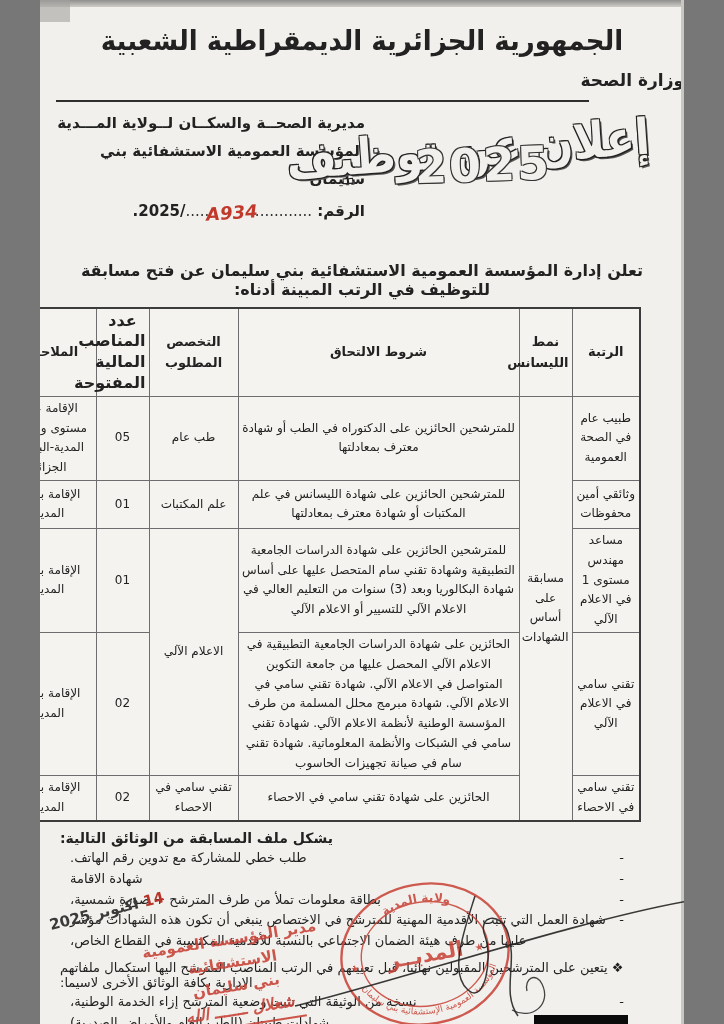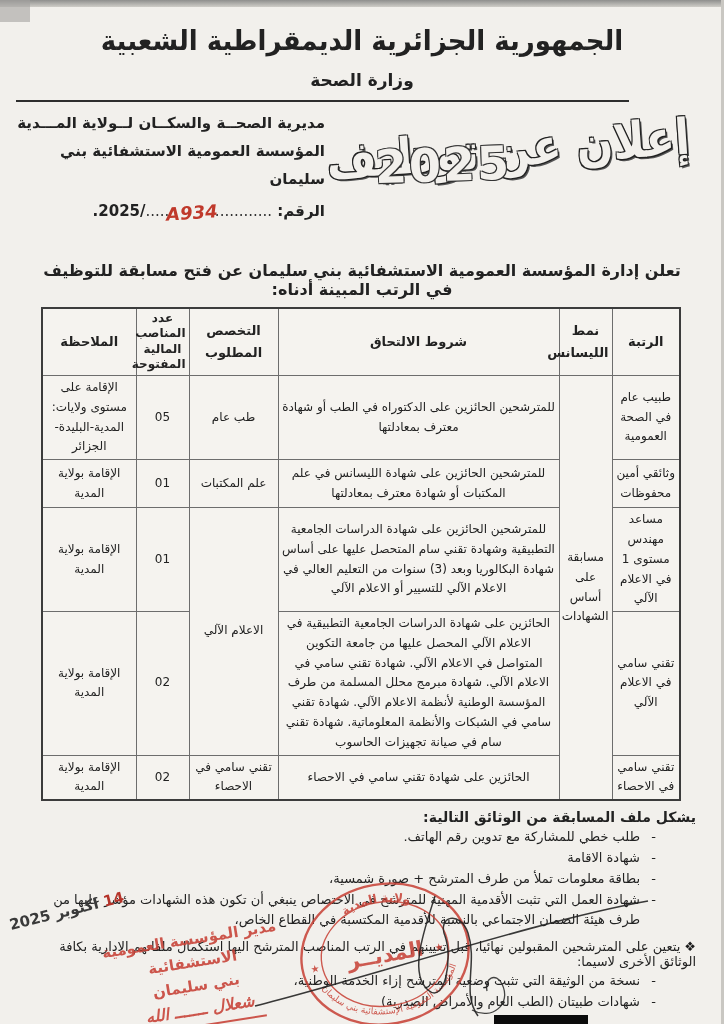--- a/index.html
+++ b/index.html
@@ -1,29 +1,29 @@
 <!DOCTYPE html>
 <html lang="ar" dir="rtl"><head>
 <meta charset="utf-8">
 <style>
   html,body{margin:0;padding:0;background:#777;}
   .page{
-    position:relative; width:724px; height:1024px; margin:0 auto;
+    position:relative; width:644px; height:1024px; margin:0 auto;
     background:#f2f0ec; overflow:hidden; color:#222;
     font-family:"DejaVu Sans", sans-serif;
   }
   
   .scan-top{position:absolute;left:0;top:0;width:724px;height:7px;
     background:linear-gradient(180deg,#8f8f8d,#cfcdc8);}
   .scan-corner{position:absolute;left:0;top:0;width:30px;height:22px;background:#a3a2a0;opacity:.6;}
   .scan-right{position:absolute;right:0;top:0;width:3px;height:1024px;background:#c9c7c2;}
 
   .republic{margin:26px 30px 0; text-align:center; font-size:26px; font-weight:bold;
     letter-spacing:1px; transform:scaleY(1.05);}
-  .ministry{margin-top:14px; text-align:center; font-size:17px; font-weight:bold;}
+  .ministry{margin-top:14px; text-align:right; font-size:17px; font-weight:bold;}
   .rule{height:2px; background:#2e2e2e; margin:10px 14px 0 16px; margin-right:95px;}
 
   .subheader{display:flex; flex-direction:row-reverse; margin:8px 14px 0 10px;gap:32px;}
   .org-block{width:315px; text-align:right; font-weight:bold; font-size:15px; line-height:1.85;}
   .ref-line{position:relative; white-space:nowrap;}
   .dots{letter-spacing:1px; font-weight:normal; color:#333;}
   .refnum{color:#c0392b; font-size:18px; font-style:italic; font-weight:bold;
     position:relative; top:3px; margin:0 -3px; transform:rotate(-4deg); display:inline-block;}
   .art-block{flex:1; position:relative; direction:ltr;}
   .announce-art{
@@ -41,25 +41,25 @@
   table.main{border-collapse:collapse; margin:8px auto 0; margin-right:43px;
     width:638px; table-layout:fixed; background:#f5f3ef;}
   table.main col.c-rank{width:68px;} table.main col.c-mode{width:53px;}
   table.main col.c-cond{width:281px;} table.main col.c-spec{width:89px;}
   table.main col.c-num{width:53px;} table.main col.c-note{width:94px;}
   table.main th, table.main td{
     border:1px solid #6d6d6d; text-align:center; vertical-align:middle;
     padding:2px 3px; font-size:12px; line-height:1.65;}
   table.main{border:2px solid #3c3c3c;}
   table.main th{font-size:13px; font-weight:bold; height:44px;}
-  table.main th.small-h{font-size:12px; line-height:1.3;margin-left:38px;}
+  table.main th.small-h{font-size:16px; line-height:1.3;margin-left:38px;}
   table.main .cond{font-size:12px;}
   tr.r1{height:78px;} tr.r2{height:48px;} tr.r3{height:58px;} tr.r4{height:96px;} tr.r5{height:40px;}
 
-  .list-sec{margin:8px 28px 0; text-align:right; font-size:13px;}
+  .list-sec{margin:8px 20px 0; text-align:left; font-size:13px;}
   .list-title{font-weight:bold; font-size:14px;}
   .list-items{margin:2px 40px 0 10px; line-height:1.6;}
   .list-item{position:relative; padding-right:16px;}
   .list-item::before{content:"-"; position:absolute; right:0; top:0;}
   .marker{font-size:13px; margin-left:4px; color:#1c1c1c;}
 
   
   .date-stamp{position:absolute; left:8px; top:902px; transform:rotate(-14deg);
     font-size:15px; font-weight:bold; color:#3a3a3a; white-space:nowrap;}
   .date-stamp .day{color:#b5342a;}

